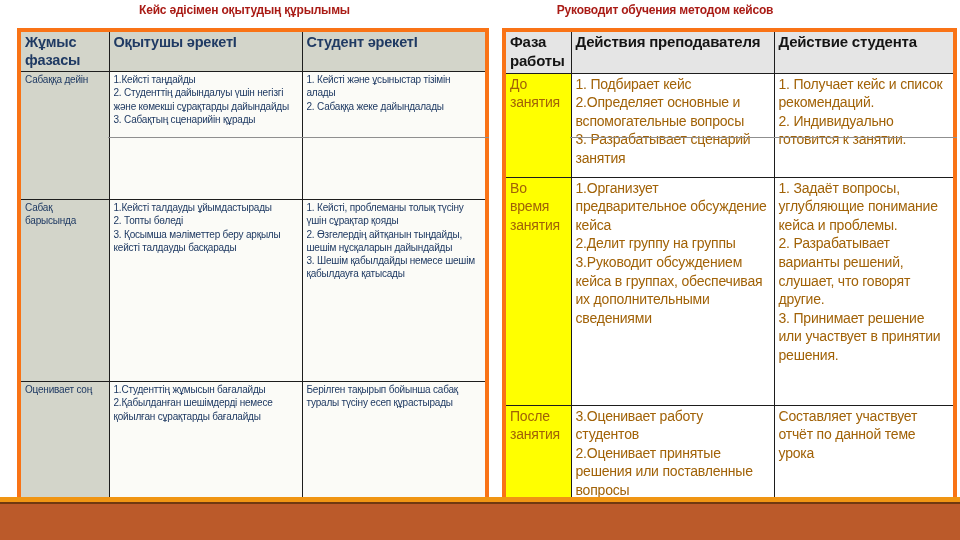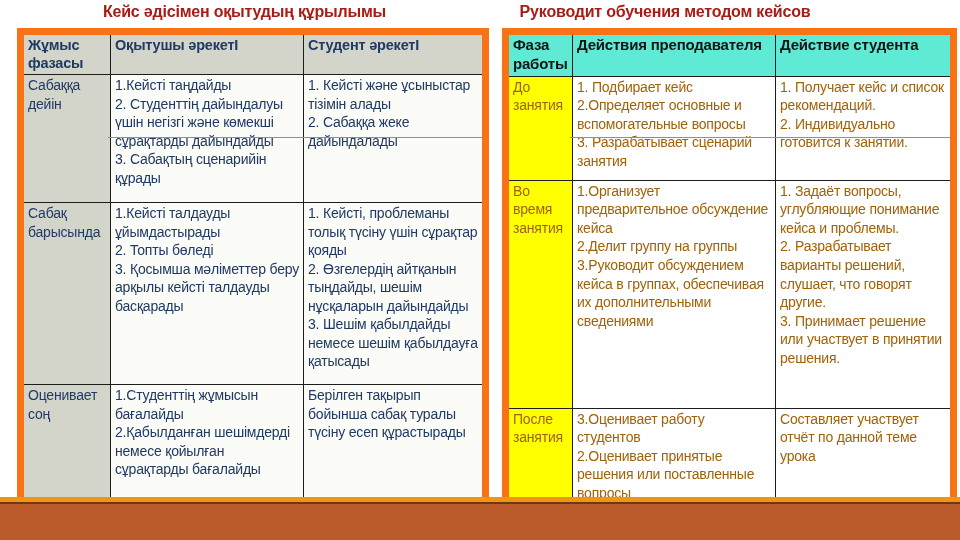--- a/index.html
+++ b/index.html
@@ -7,58 +7,58 @@
     width:960px;height:540px;position:relative;overflow:hidden;
     background:#ffffff;
     font-family:"Liberation Sans", sans-serif;
     -webkit-font-smoothing:antialiased;
   }
   .slide{position:absolute;inset:0;}
 
   
   .title{
     position:absolute;top:3px;height:20px;
-    font-size:16px;font-weight:700;color:#A91B15;
+    font-size:12px;font-weight:700;color:#A91B15;
     text-align:center;letter-spacing:-0.2px;white-space:nowrap;
   }
   .title-left{left:17px;width:455px;}
   .title-right{left:480px;width:370px;}
 
   
   .tblwrap{position:absolute;top:28px;}
   .tblwrap.kz{left:17px;width:472px;height:469px;}
   .tblwrap.ru{left:502px;width:455px;height:469px;}
 
   table.tbl{
     border-collapse:collapse;table-layout:fixed;
     width:100%;height:100%;
-    border:7px solid #f97316;
+    border:4px solid #f97316;
     padding-left:20px;
   }
   table.tbl td, table.tbl th{
     border:1px solid #1d1d1d;
     vertical-align:top;text-align:left;
     padding:1px 4px 2px 4px;
     overflow:hidden;
   }
   .celltext{white-space:pre-line;}
 
   
   .kz table.tbl{background:#FBFBF7;}
   .kz th{
     background:#D3D5CA;color:#1F3A63;
     font-size:14.5px;font-weight:700;line-height:1.25;letter-spacing:-0.2px;
   }
-  .kz td{color:#1F3A63;font-size:14px;line-height:1.32;letter-spacing:-0.2px;}
+  .kz td{color:#1F3A63;font-size:10px;line-height:1.32;letter-spacing:-0.2px;}
   .kz td.phase{background:#D3D5CA;}
 
   
   .ru table.tbl{background:#ffffff;}
   .ru th{
-    background:#5eead4;color:#141414;
+    background:#e5e5e5;color:#141414;
     font-size:15px;font-weight:700;line-height:1.25;letter-spacing:-0.2px;
   }
   .ru td{color:#a16207;font-size:14px;line-height:1.33;letter-spacing:-0.2px;}
   .ru td.phase{background:#FFFF00;}
 
   
   .hairline{
     position:absolute;top:109px;height:1px;right:0;
     background:#8f8f8f;pointer-events:none;
   }

